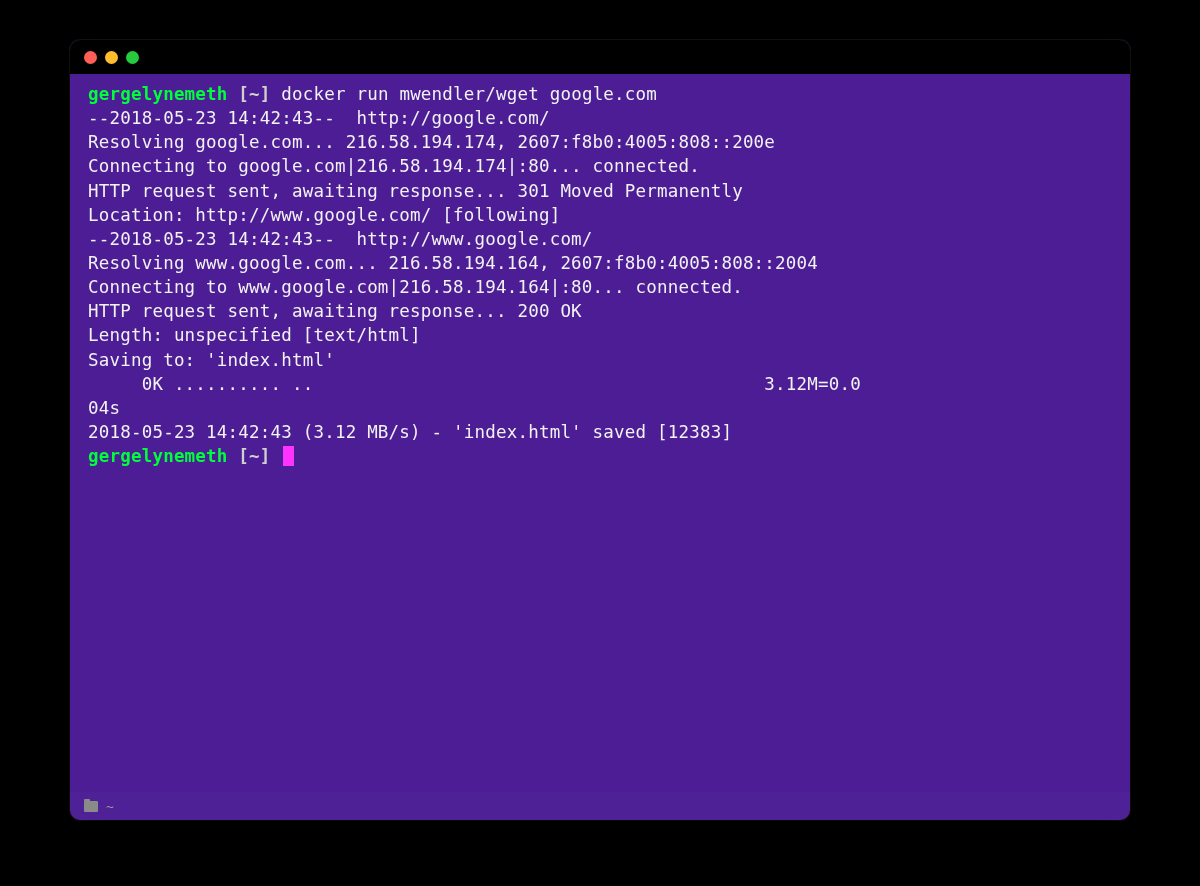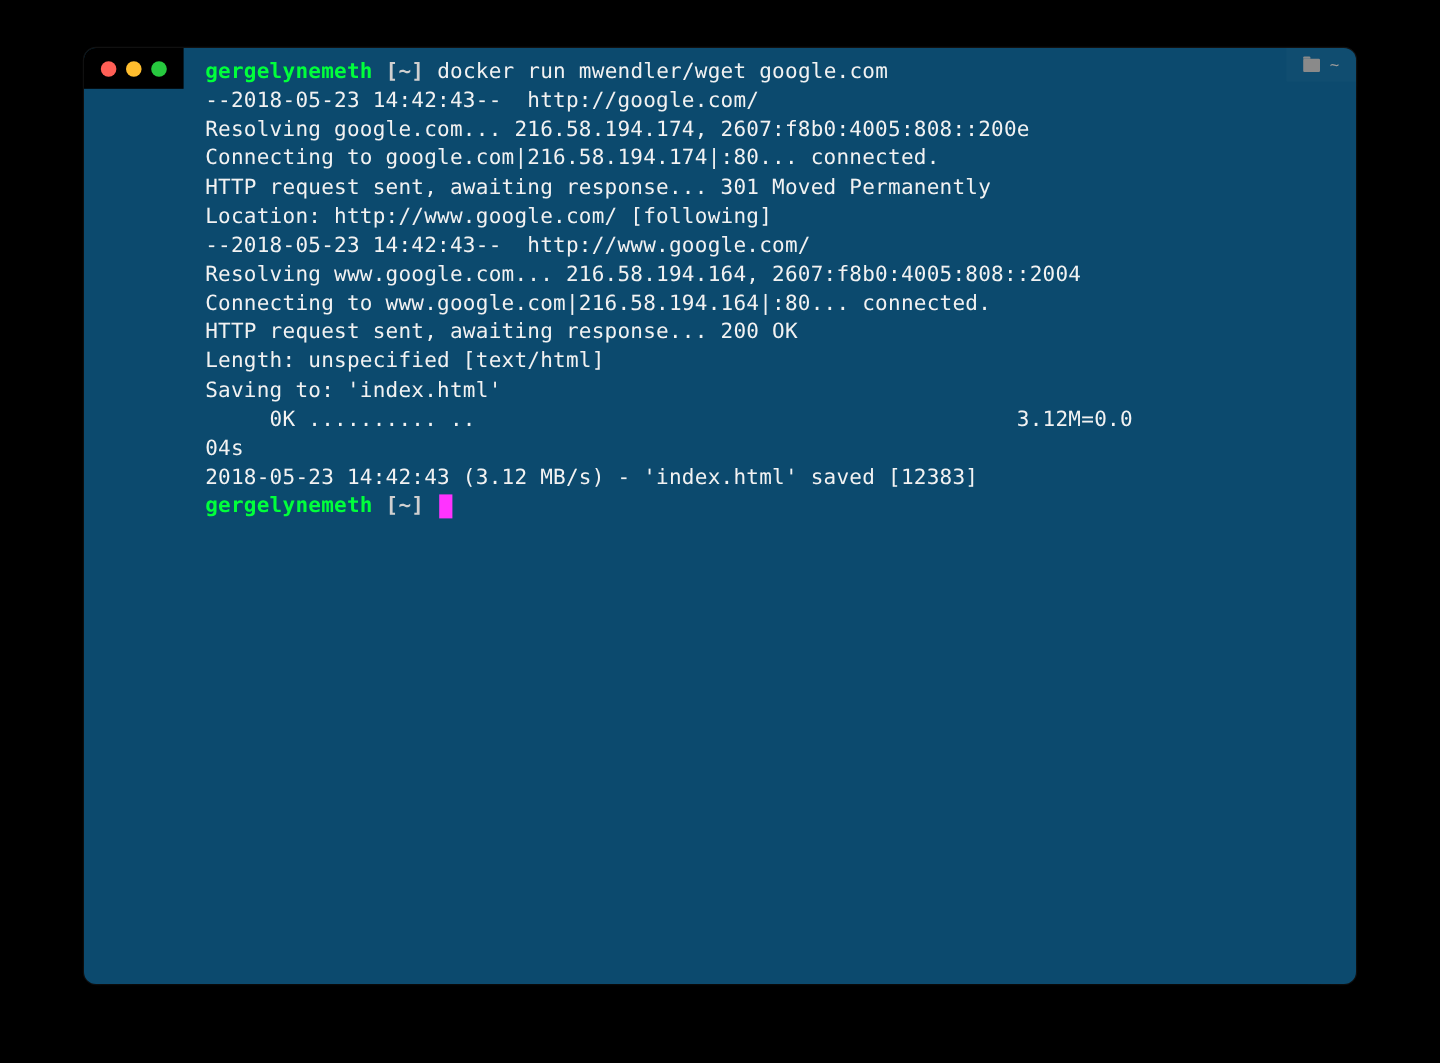--- a/index.html
+++ b/index.html
@@ -12,25 +12,25 @@
       width: 1200px;
       height: 886px;
       display: flex;
       align-items: flex-start;
       justify-content: center;
       padding-top: 40px;
     }
     .terminal-window {
       width: 1060px;
       height: 780px;
-      background: #0c4a6e;
+      background: #4c1d95;
       border-radius: 10px;
       box-shadow: 0 20px 60px rgba(0,0,0,0.8), 0 0 0 1px rgba(255,255,255,0.08);
       display: flex;
-      flex-direction: row;
+      flex-direction: column;
       overflow: hidden;
       position: relative;
       justify-content: center;
     }
     .titlebar {
       height: 34px;
       display: flex;
       align-items: center;
       padding: 0 14px;
       gap: 8px;

